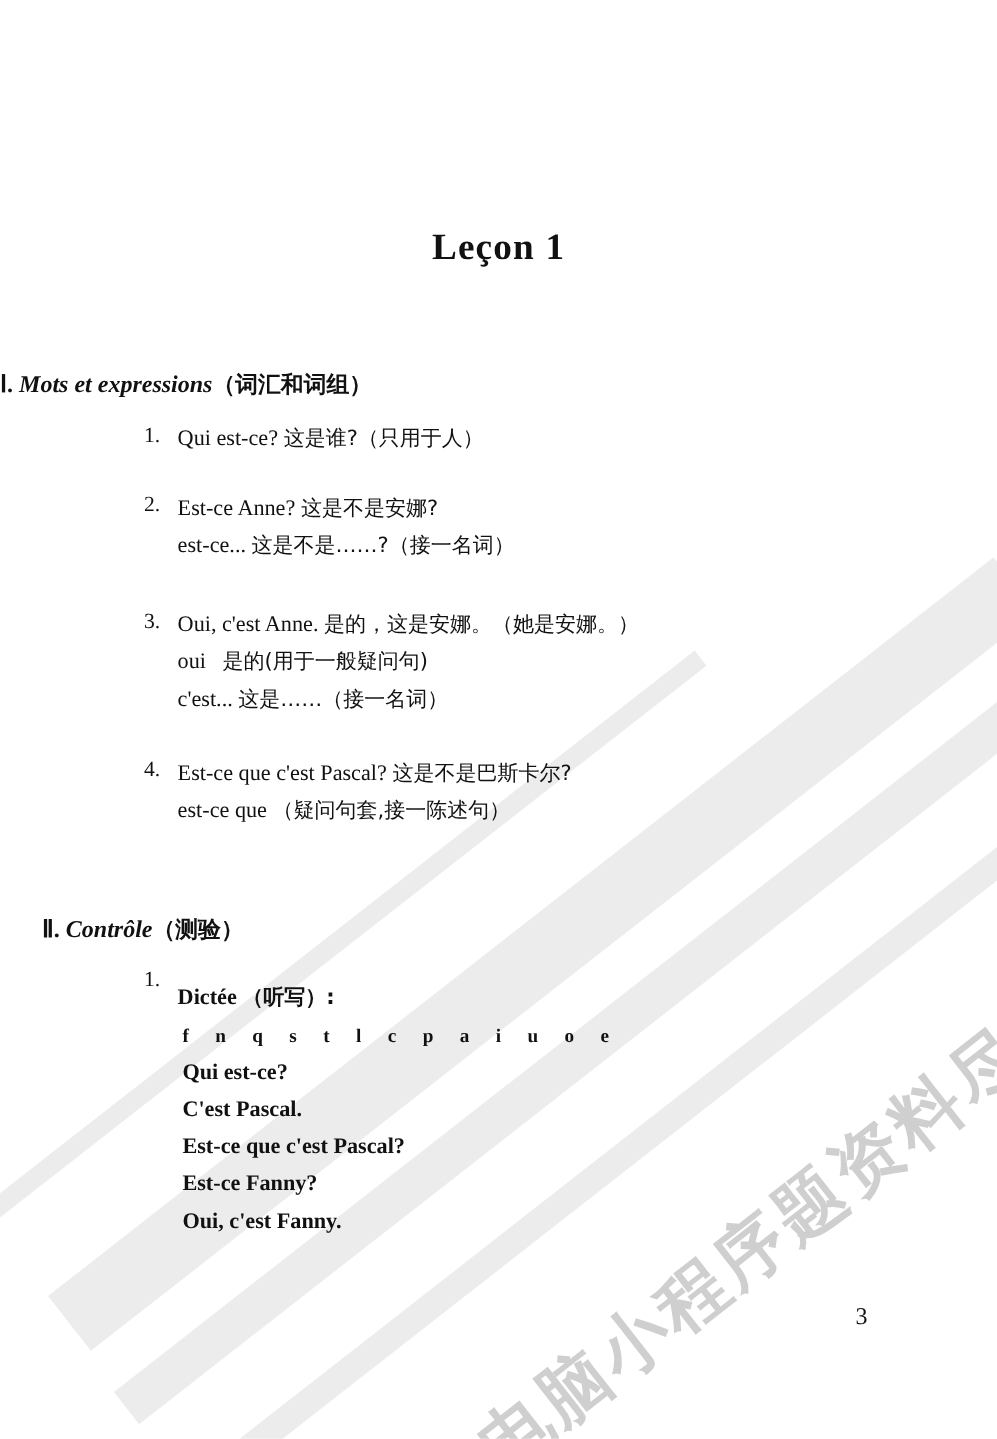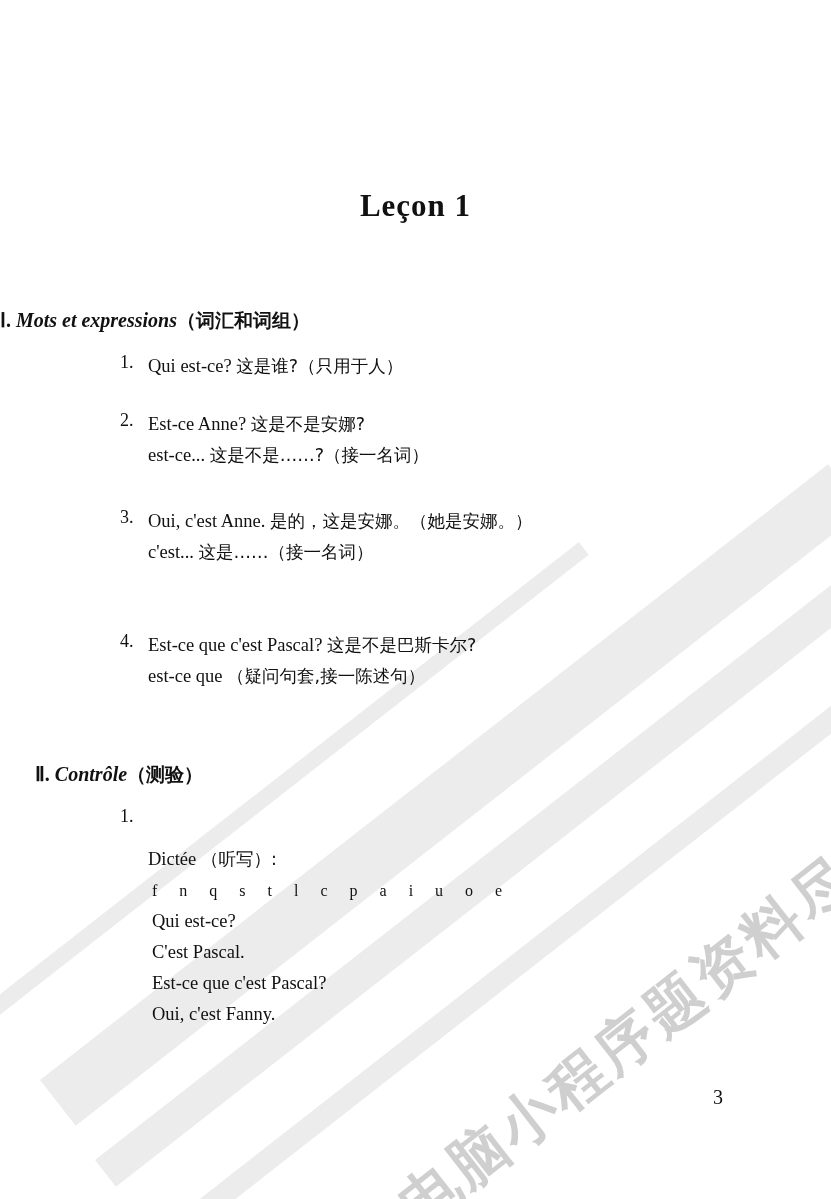--- a/index.html
+++ b/index.html
@@ -102,21 +102,21 @@
   
   #i1   { left: 148px; top: 351px; }
   #n1   { left: 120px; top: 352px; }
   #i2   { left: 148px; top: 409px; }
   #n2   { left: 120px; top: 410px; }
   #i3   { left: 148px; top: 506px; }
   #n3   { left: 120px; top: 507px; }
   #i4   { left: 148px; top: 630px; }
   #n4   { left: 120px; top: 631px; }
 
-  #d1   { left: 148px; top: 844px; }
+  #d1   { left: 148px; top: 817px; font-weight: bold; }
   #dn1  { left: 120px; top: 806px; }
 
   .letters {
     letter-spacing: 9px;
     font-size: 16px;
     padding-left: 4px;
   }
 
   .dict-line {
     white-space: nowrap;
@@ -171,20 +171,24 @@
     </div>
   </div>
 
   <div class="num" id="n3">3.</div>
   <div class="item" id="i3">
     <div class="line">
       <span>Oui, c'est Anne.</span>
       <span class="cn">是的，这是安娜。（她是安娜。）</span>
     </div>
     <div class="line">
+      <span>oui</span>&nbsp;&nbsp;
+      <span class="cn">是的(用于一般疑问句)</span>
+    </div>
+    <div class="line">
       <span>c'est...</span>
       <span class="cn">这是……（接一名词）</span>
     </div>
   </div>
 
   <div class="num" id="n4">4.</div>
   <div class="item" id="i4">
     <div class="line">
       <span>Est-ce que c'est Pascal?</span>
       <span class="cn">这是不是巴斯卡尔?</span>
@@ -203,18 +207,19 @@
   <div class="num" id="dn1">1.</div>
   <div class="item" id="d1">
     <div class="line">
       <span>Dictée</span>
       <span class="cn">（听写）:</span>
     </div>
     <div class="letters">f n q s t l c p a i u o e</div>
     <div class="dict-line">Qui est-ce?</div>
     <div class="dict-line">C'est Pascal.</div>
     <div class="dict-line">Est-ce que c'est Pascal?</div>
+    <div class="dict-line">Est-ce Fanny?</div>
     <div class="dict-line">Oui, c'est Fanny.</div>
   </div>
 
   <div class="page-num">3</div>
 
 </div>
 
 </body></html>

